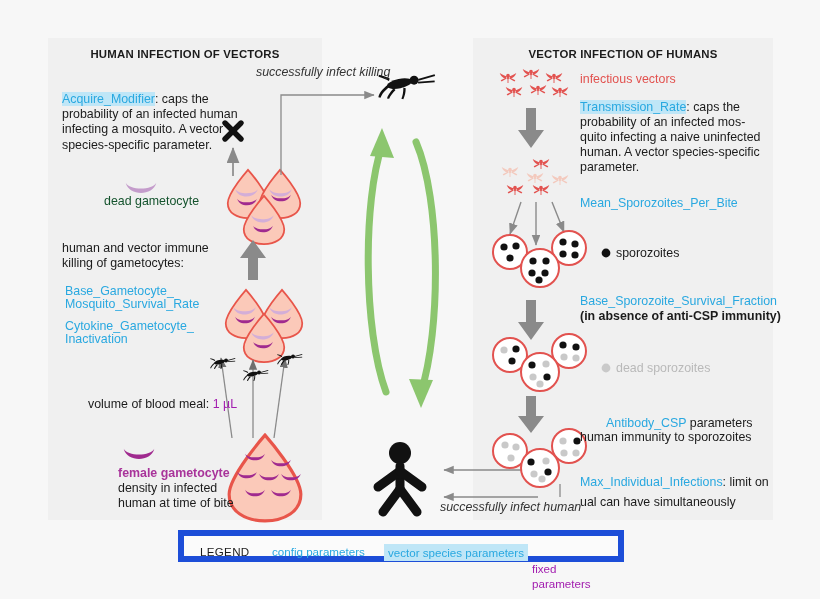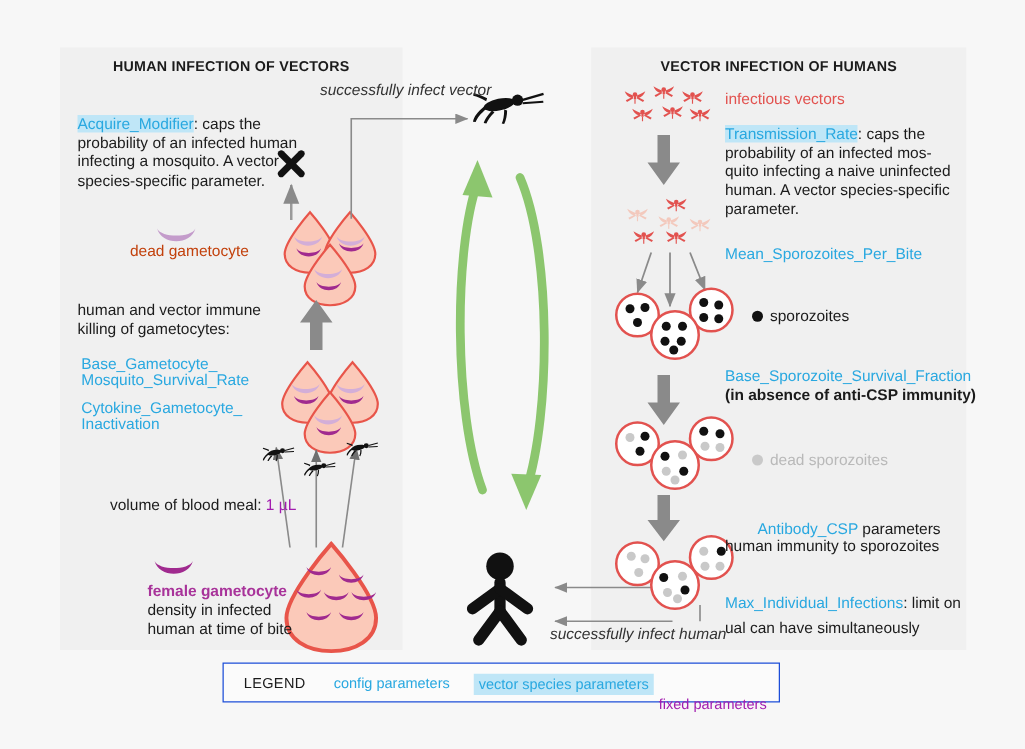--- a/index.html
+++ b/index.html
@@ -24,27 +24,27 @@
   }
 
   
   .txt{position:absolute;font-size:12.4px;line-height:15.2px;color:#1b1b1b;}
   .cfg{color:#29a8e0;}                 
   .vsp{color:#29a8e0;background:#bfe6f7;}  
   .fix{color:#a21caf;margin-top:17px;}                 
   .ital{font-style:italic;color:#333;}
   .muted{color:#b9b9b9;}
   .pink{color:#a8339a;}
-  .lilac{color:#c2410c;}
+  .lilac{color:#14532d;}
   .redtxt{color:#e2524f;}
 
   
   #legend{
     position:absolute;left:178px;top:530px;width:446px;height:32px;
-    background:#fbfbfb;border:1px solid #1d4ed8;box-sizing:border-box;
+    background:#fbfbfb;border:6px solid #1d4ed8;box-sizing:border-box;
   }
   #legend .lg{position:absolute;top:8px;font-size:11.6px;line-height:15px;}
   #lg-title{left:16px;color:#1b1b1b;font-size:11.6px;letter-spacing:.3px;}
   #lg-cfg{left:88px;}
   #lg-vsp{left:200px;padding:1px 4px;top:7px;}
   #lg-fix{left:348px;}
 
   
   svg.layer{position:absolute;left:0;top:0;width:820px;height:599px;
             overflow:visible;pointer-events:none;}
@@ -344,21 +344,21 @@
   <div class="txt cfg" style="left:65px;top:332px;">Inactivation</div>
 
   <div class="txt" style="left:88px;top:397px;">
     <span>volume of blood meal: </span><span class="fix">1 µL</span>
   </div>
 
   <div class="txt pink" style="left:118px;top:466px;font-weight:bold;">female gametocyte</div>
   <div class="txt" style="left:118px;top:481px;">density in infected</div>
   <div class="txt" style="left:118px;top:496px;">human at time of bite</div>
 
-  <div class="txt ital" style="left:256px;top:65px;">successfully infect vector</div>
+  <div class="txt ital" style="left:256px;top:65px;">successfully infect killing</div>
   <div class="txt ital" style="left:440px;top:500px;">successfully infect human</div>
 
   <div class="txt redtxt" style="left:580px;top:72px;">infectious vectors</div>
 
   <div class="txt" style="left:580px;top:100px;width:196px;">
     <span class="vsp">Transmission_Rate</span><span>: caps the</span>
   </div>
   <div class="txt" style="left:580px;top:115px;">probability of an infected mos-</div>
   <div class="txt" style="left:580px;top:130px;">quito infecting a naive uninfected</div>
   <div class="txt" style="left:580px;top:145px;">human. A vector species-specific</div>

